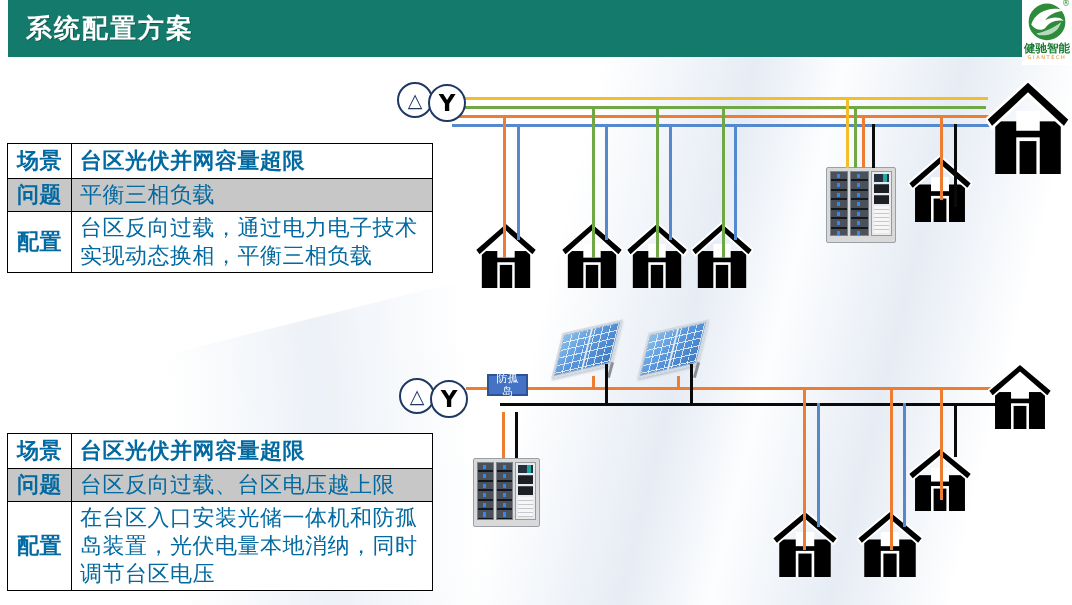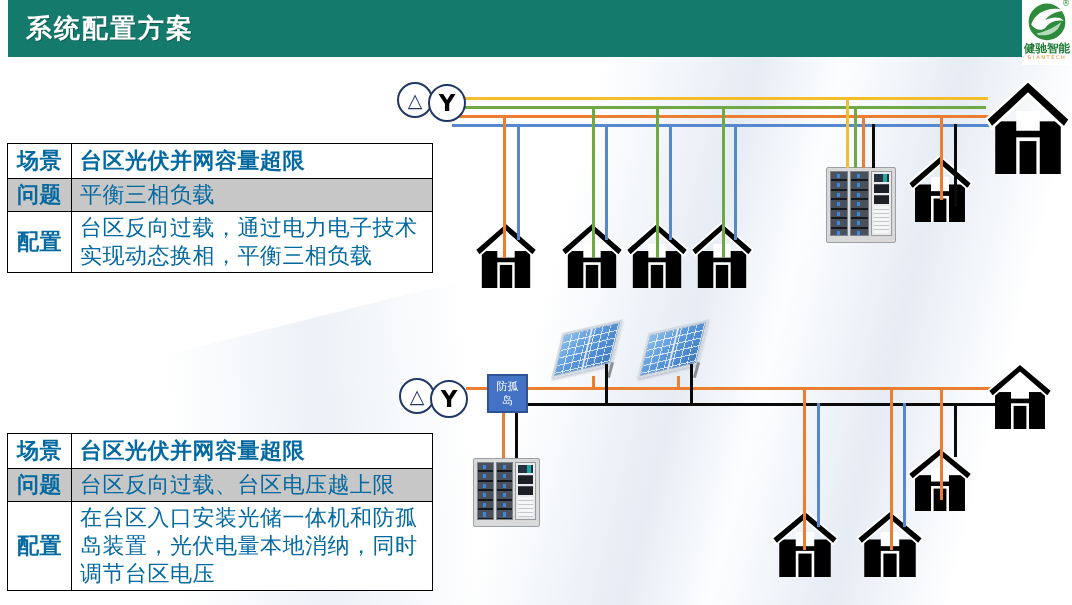--- a/index.html
+++ b/index.html
@@ -38,21 +38,21 @@
   .t-top { left:7px; top:143px; width:426px; }
   .t-bottom { left:7px; top:433px; width:426px; }
 
   
   .wire { position:absolute; z-index:2; }
   .wire.drop { z-index:4; }
   .tf-circle { position:absolute; width:36px; height:36px; border:2.5px solid var(--transformer_outline,#1F3864);
     border-radius:50%; background:#fff; z-index:5; display:flex; align-items:center; justify-content:center; }
   .tf-delta { font-size:19px; color:var(--transformer_outline,#1F3864); line-height:1; }
   .tf-wye { font-size:23px; font-weight:bold; color:#000; line-height:1; }
-  .ai-box { position:absolute; width:41px; height:39px; background:var(--box_bg,#4472C4);
+  .ai-box { position:absolute; width:41px; height:22px; background:var(--box_bg,#4472C4);
     border:2px solid var(--box_border,#2E5395); z-index:5; color:#fff; font-size:11px; line-height:1.2;
     display:flex; flex-direction:column; align-items:center; justify-content:center; text-align:center; }
 
   .house-svg { position:absolute; z-index:3; overflow:visible; }
 
   
   .cabinet { position:absolute; background:#d9d9d9; border:1px solid #9aa0a6; border-radius:2px;
     display:flex; gap:2px; padding:3px 3px 6px 3px; z-index:3; }
   .cab-col { flex:1.05; position:relative; border:1px solid #7d838b;
     background:repeating-linear-gradient(to bottom,#4a515b 0px 7.5px,#14171c 7.5px 9.5px); }

